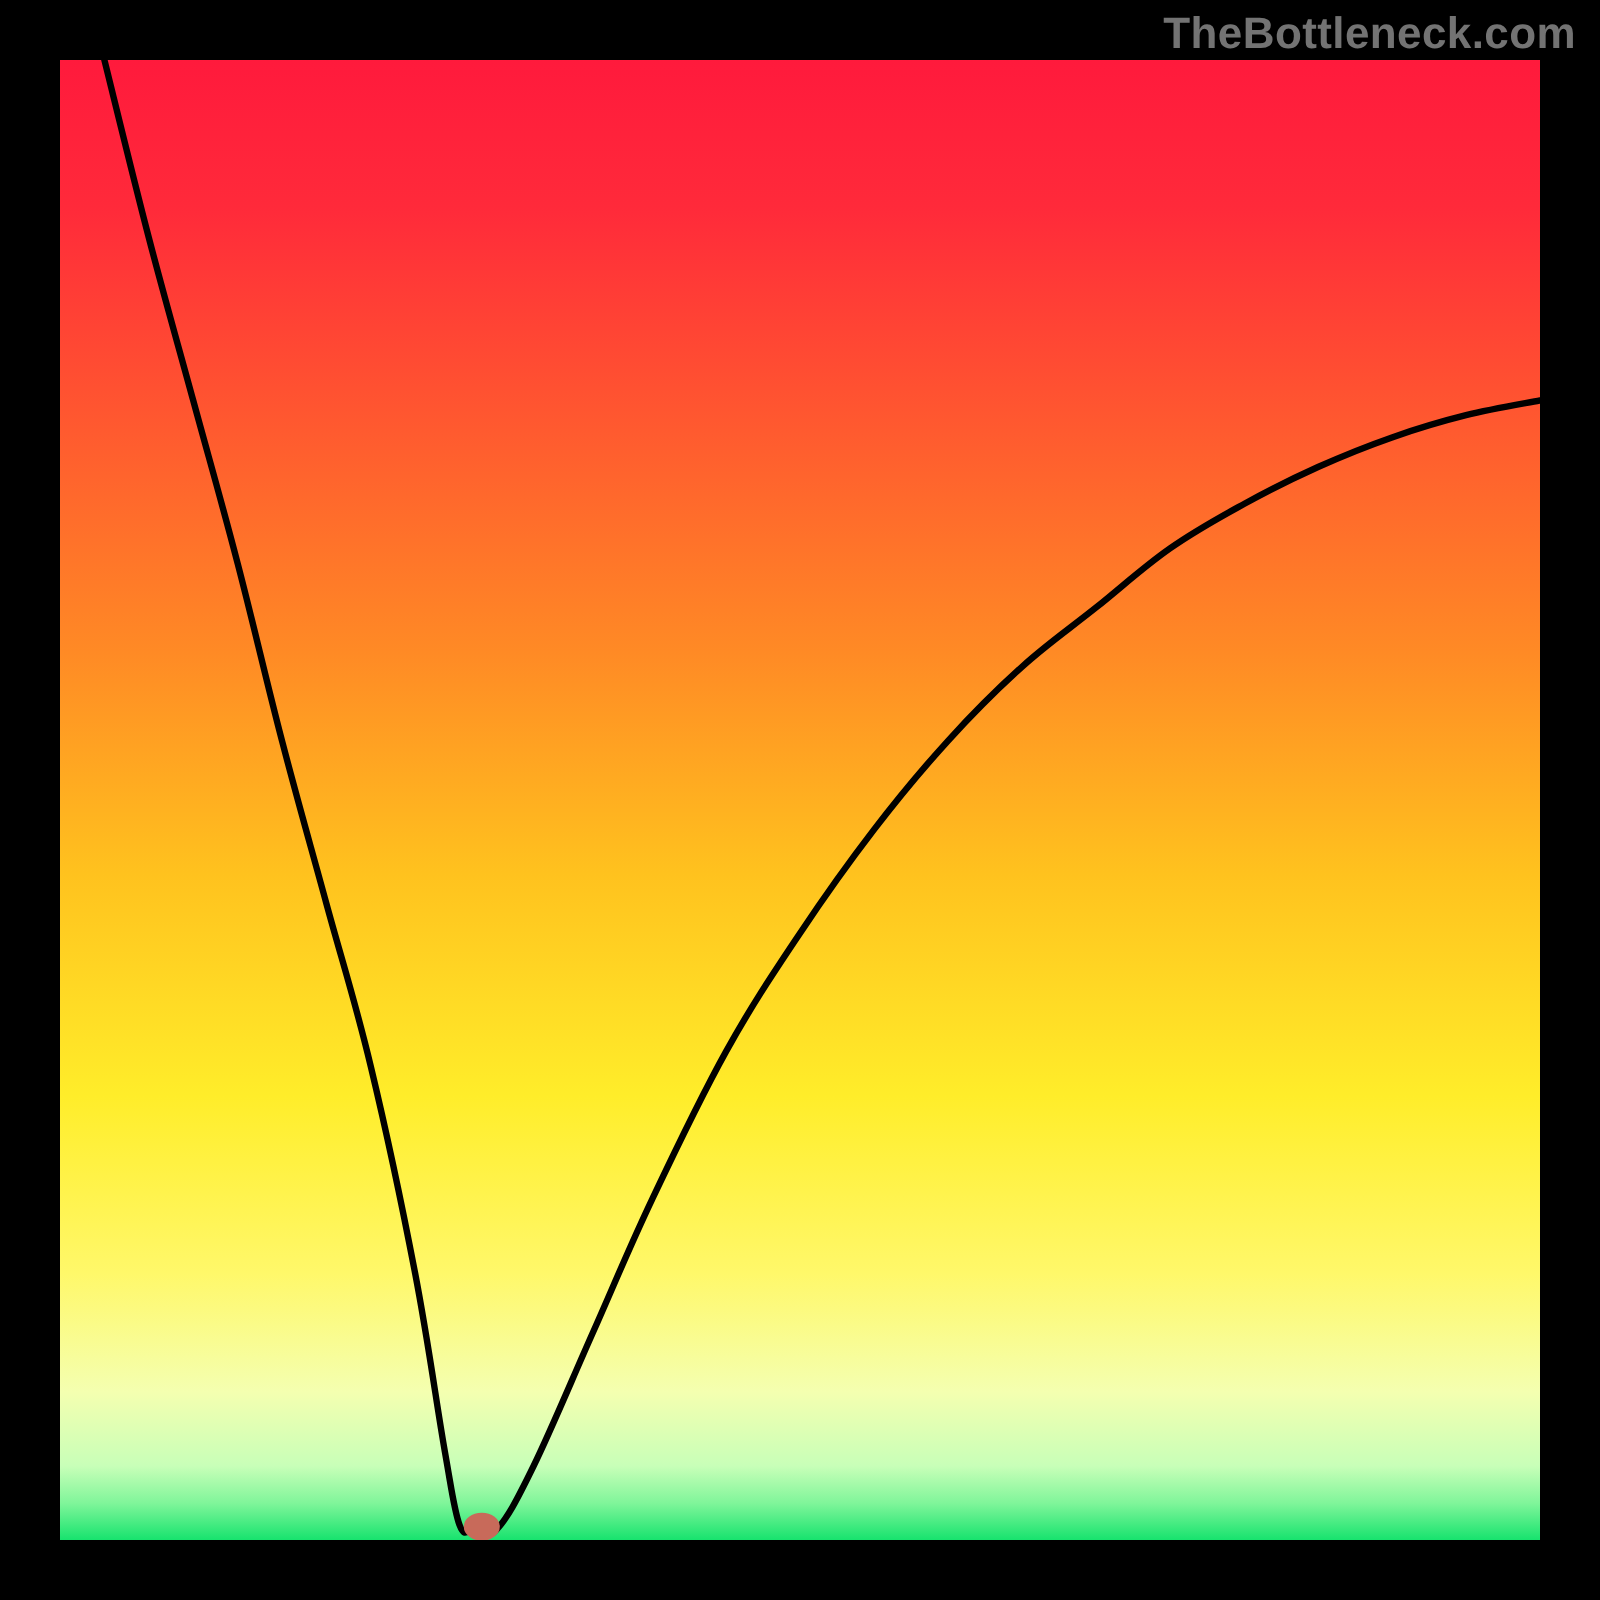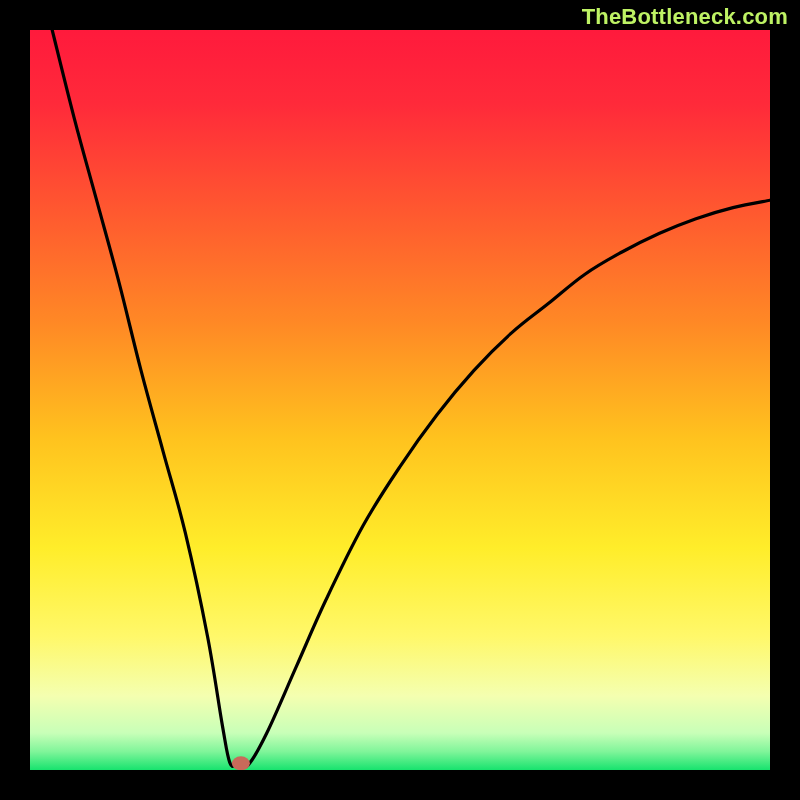--- a/index.html
+++ b/index.html
@@ -29,21 +29,21 @@
     display: block;
     width: 740px;
     height: 740px;
   }
   .watermark {
     position: absolute;
     top: 4px;
     right: 12px;
     font-size: 22px;
     font-weight: 600;
-    color: #bef264;
+    color: #737373;
     letter-spacing: 0.2px;
     user-select: none;
   }
 </style>
 </head>
 <body>
 
 <div class="frame">
 
   <div class="watermark">TheBottleneck.com</div>

